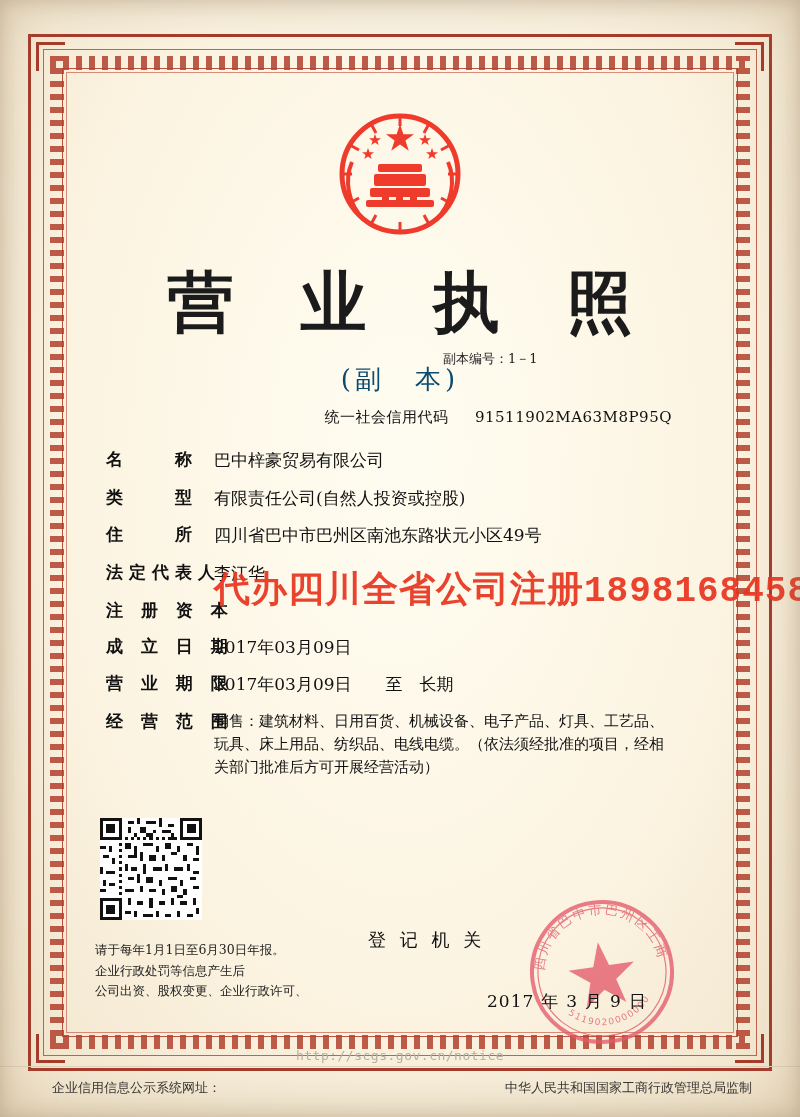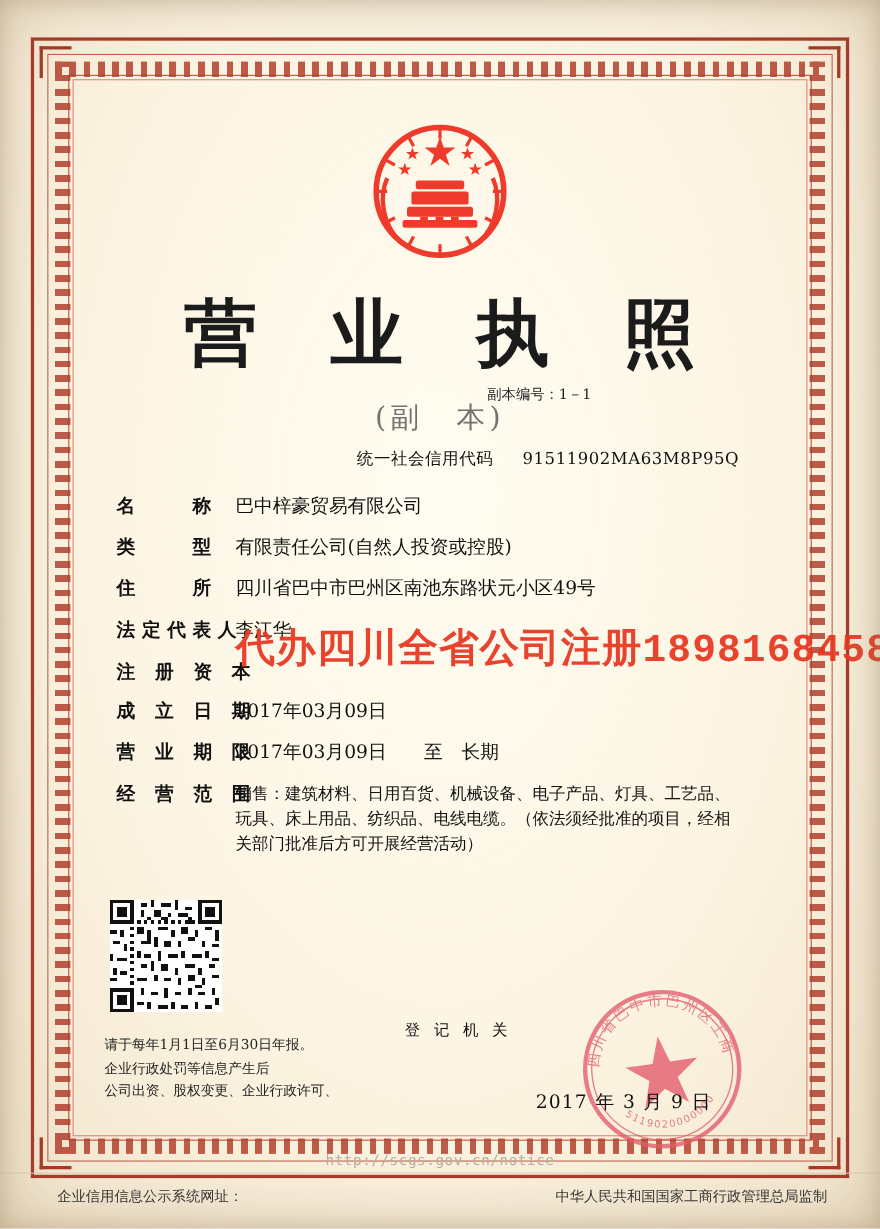--- a/index.html
+++ b/index.html
@@ -108,21 +108,21 @@
     text-indent: 22px;
   }
   .subtitle {
     position: absolute;
     left: 0; right: 0;
     top: 362px;
     text-align: center;
     font-family: "DejaVu Serif", "Liberation Serif", serif;
     font-size: 26px;
     letter-spacing: 4px;
-    color: #737373;
+    color: #0c4a6e;
   }
   .copy-no {
     position: absolute;
     left: 443px;
     top: 350px;
     font-size: 13px;
     color: #222;
     font-family: "DejaVu Serif", "Liberation Serif", serif;
   }
   .credit-code {
@@ -203,21 +203,21 @@
     line-height: 1.65;
     color: #222;
   }
 
   
   .authority {
     position: absolute;
     left: 368px;
     top: 928px;
     font-family: "DejaVu Serif", "Liberation Serif", serif;
-    font-size: 14px;
+    font-size: 18px;
     letter-spacing: 4px;
     color: #111;
   }
   .issue-date {
     position: absolute;
     left: 480px;
     top: 990px;
     font-family: "DejaVu Serif", "Liberation Serif", serif;
     font-size: 17px;
     color: #111;

